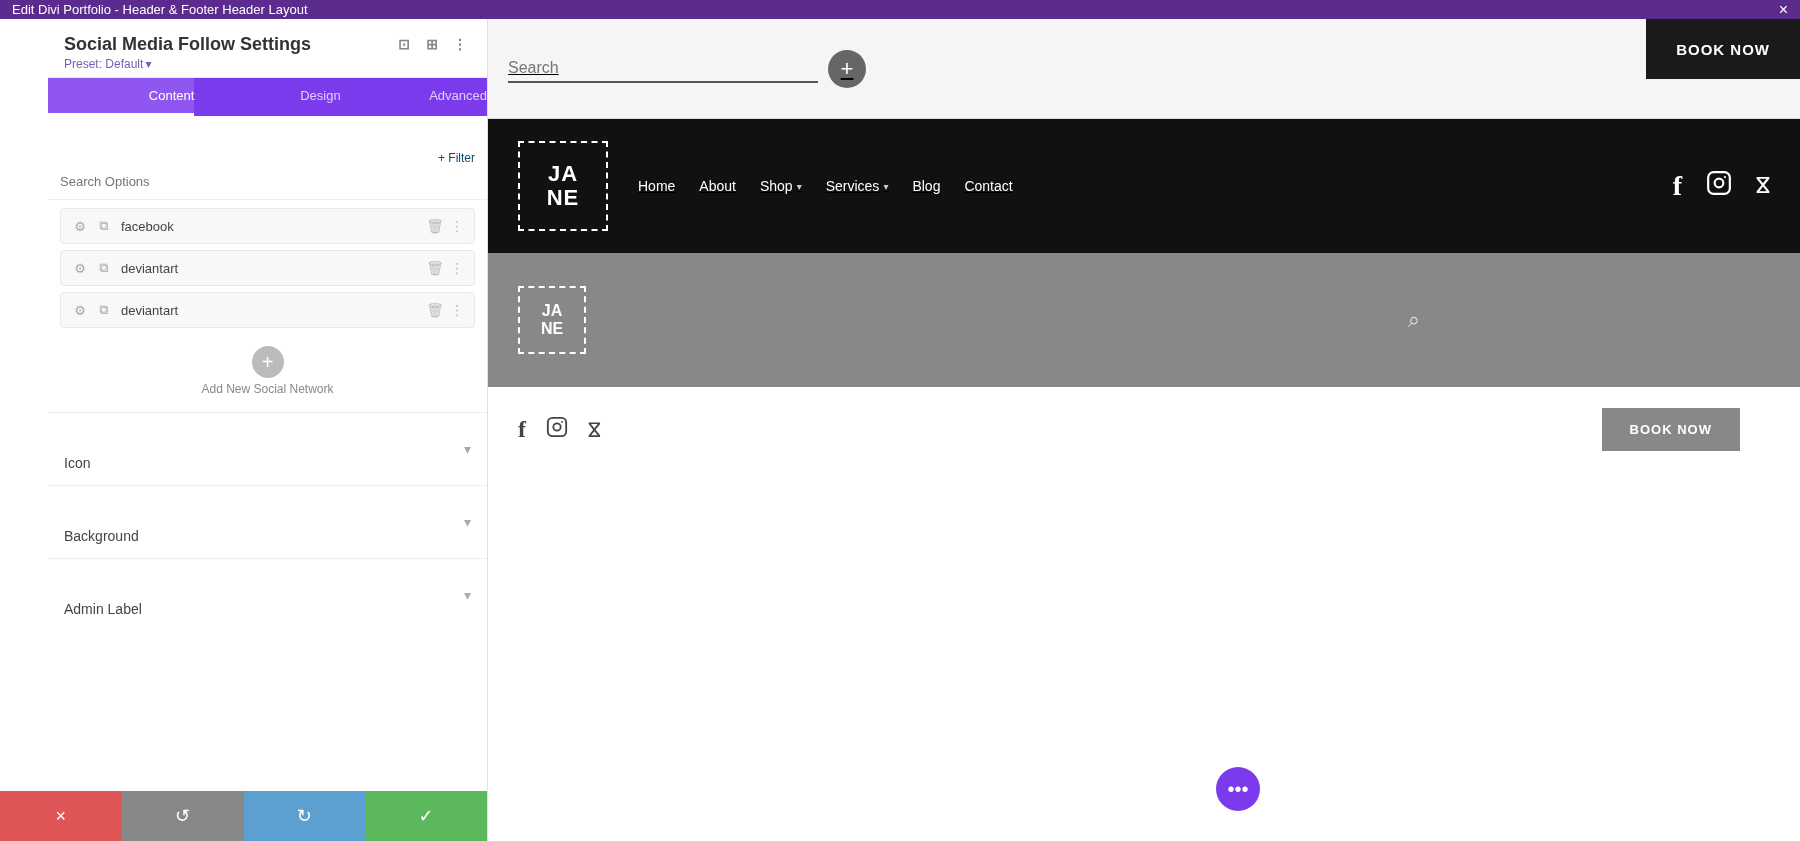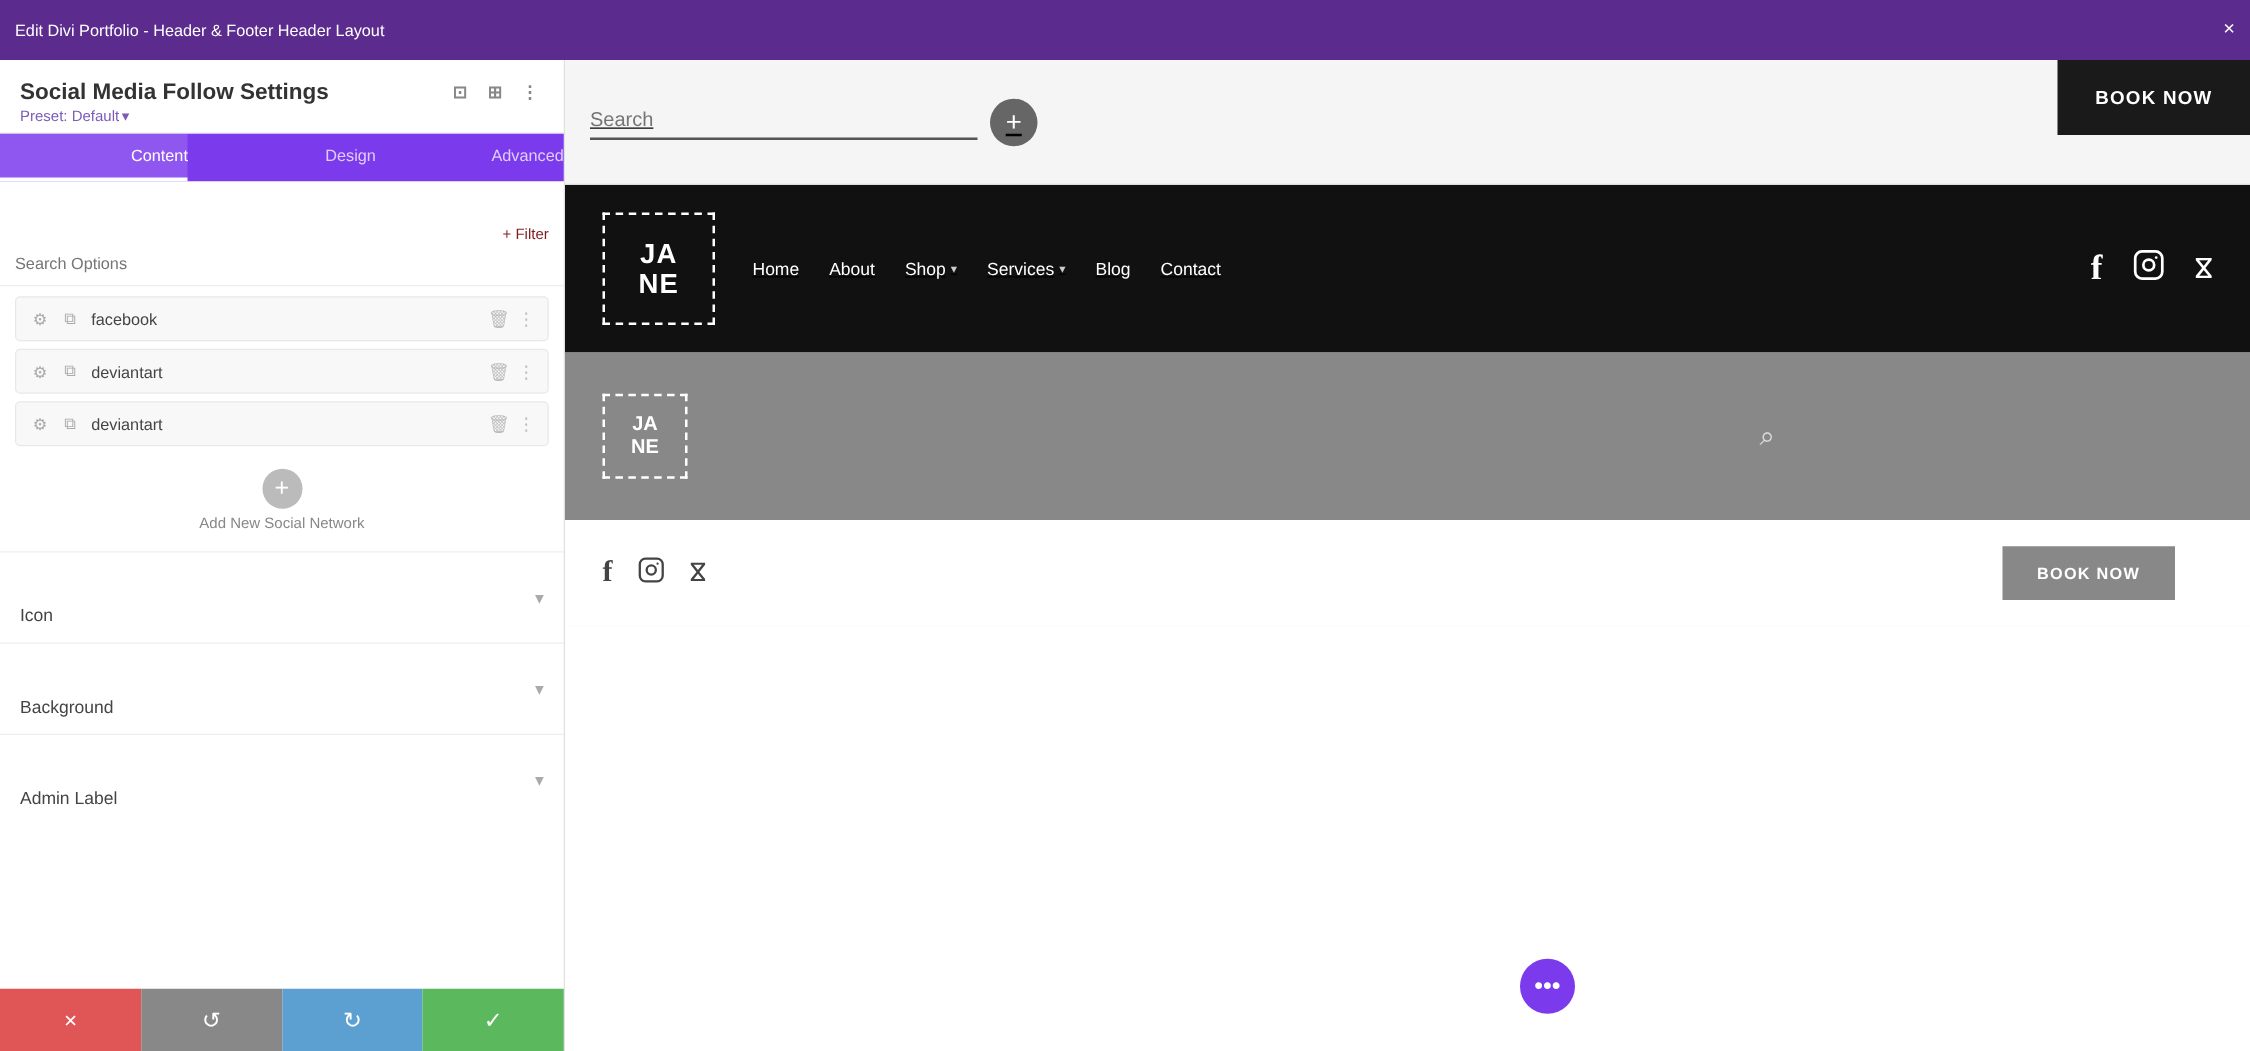--- a/index.html
+++ b/index.html
@@ -2,21 +2,21 @@
 <html><head>
   <meta charset="utf-8">
   <style>
     * { box-sizing: border-box; margin: 0; padding: 0; }
     body { font-family: 'Helvetica Neue', Arial, sans-serif; background: #f0f0f0; width: 1800px; height: 841px; overflow: hidden; display: flex; flex-direction: column; }
 
     
     .title-bar {
       background: #5b2c8d;
       color: white;
-      height: 48px;
+      height: 19px;
       display: flex;
       align-items: center;
       padding: 0 12px;
       font-size: 13px;
       flex-shrink: 0;
     }
     .title-bar-text { flex: 1; }
     .title-bar-close {
       cursor: pointer;
       font-size: 16px;
@@ -28,27 +28,28 @@
 
     
     .main-layout {
       display: flex;
       flex: 1;
       overflow: hidden;
     }
 
     
     .left-panel {
-      width: 452px;
+      width: 488px;
       background: #fff;
       display: flex;
       flex-direction: column;
       flex-shrink: 0;
       border-right: 1px solid #e0e0e0;
       position: relative;
+      padding-left: 48px;
     }
 
     .panel-header {
       padding: 14px 16px 6px 16px;
       border-bottom: 1px solid #e8e8e8;
     }
     .panel-title {
       font-size: 18px;
       font-weight: 600;
       color: #333;
@@ -117,21 +118,21 @@
       font-size: 13px;
       color: #555;
       background: transparent;
       margin-top: 48px;
     }
     .filter-btn {
       display: flex;
       align-items: center;
       gap: 4px;
       font-size: 12px;
-      color: #7f1d1d;
+      color: #0c4a6e;
       cursor: pointer;
       background: none;
       border: none;
     }
 
     
     .social-items {
       padding: 8px 12px;
       display: flex;
       flex-direction: column;

